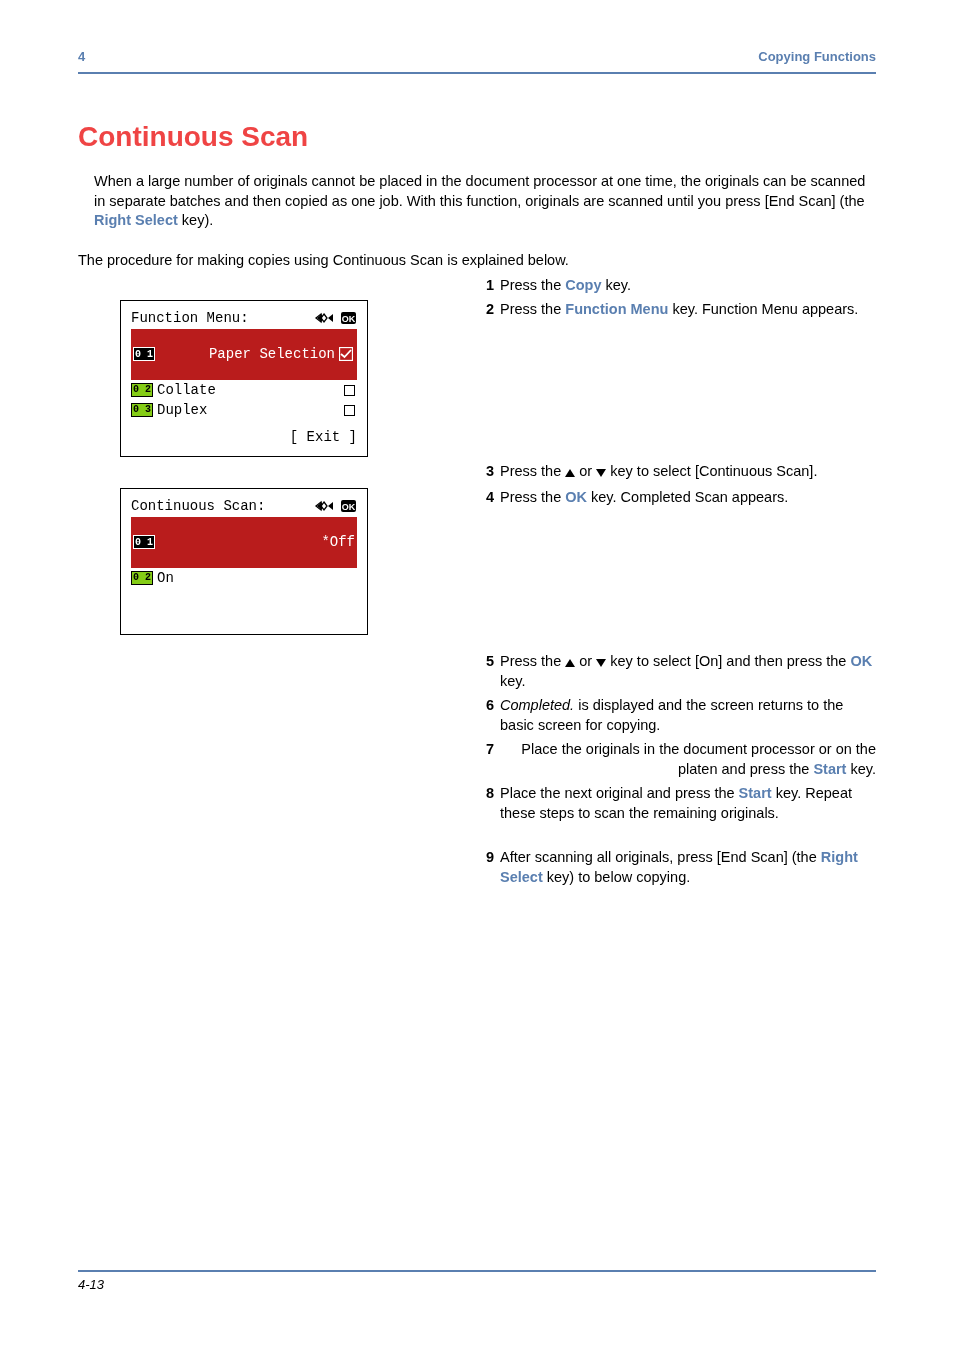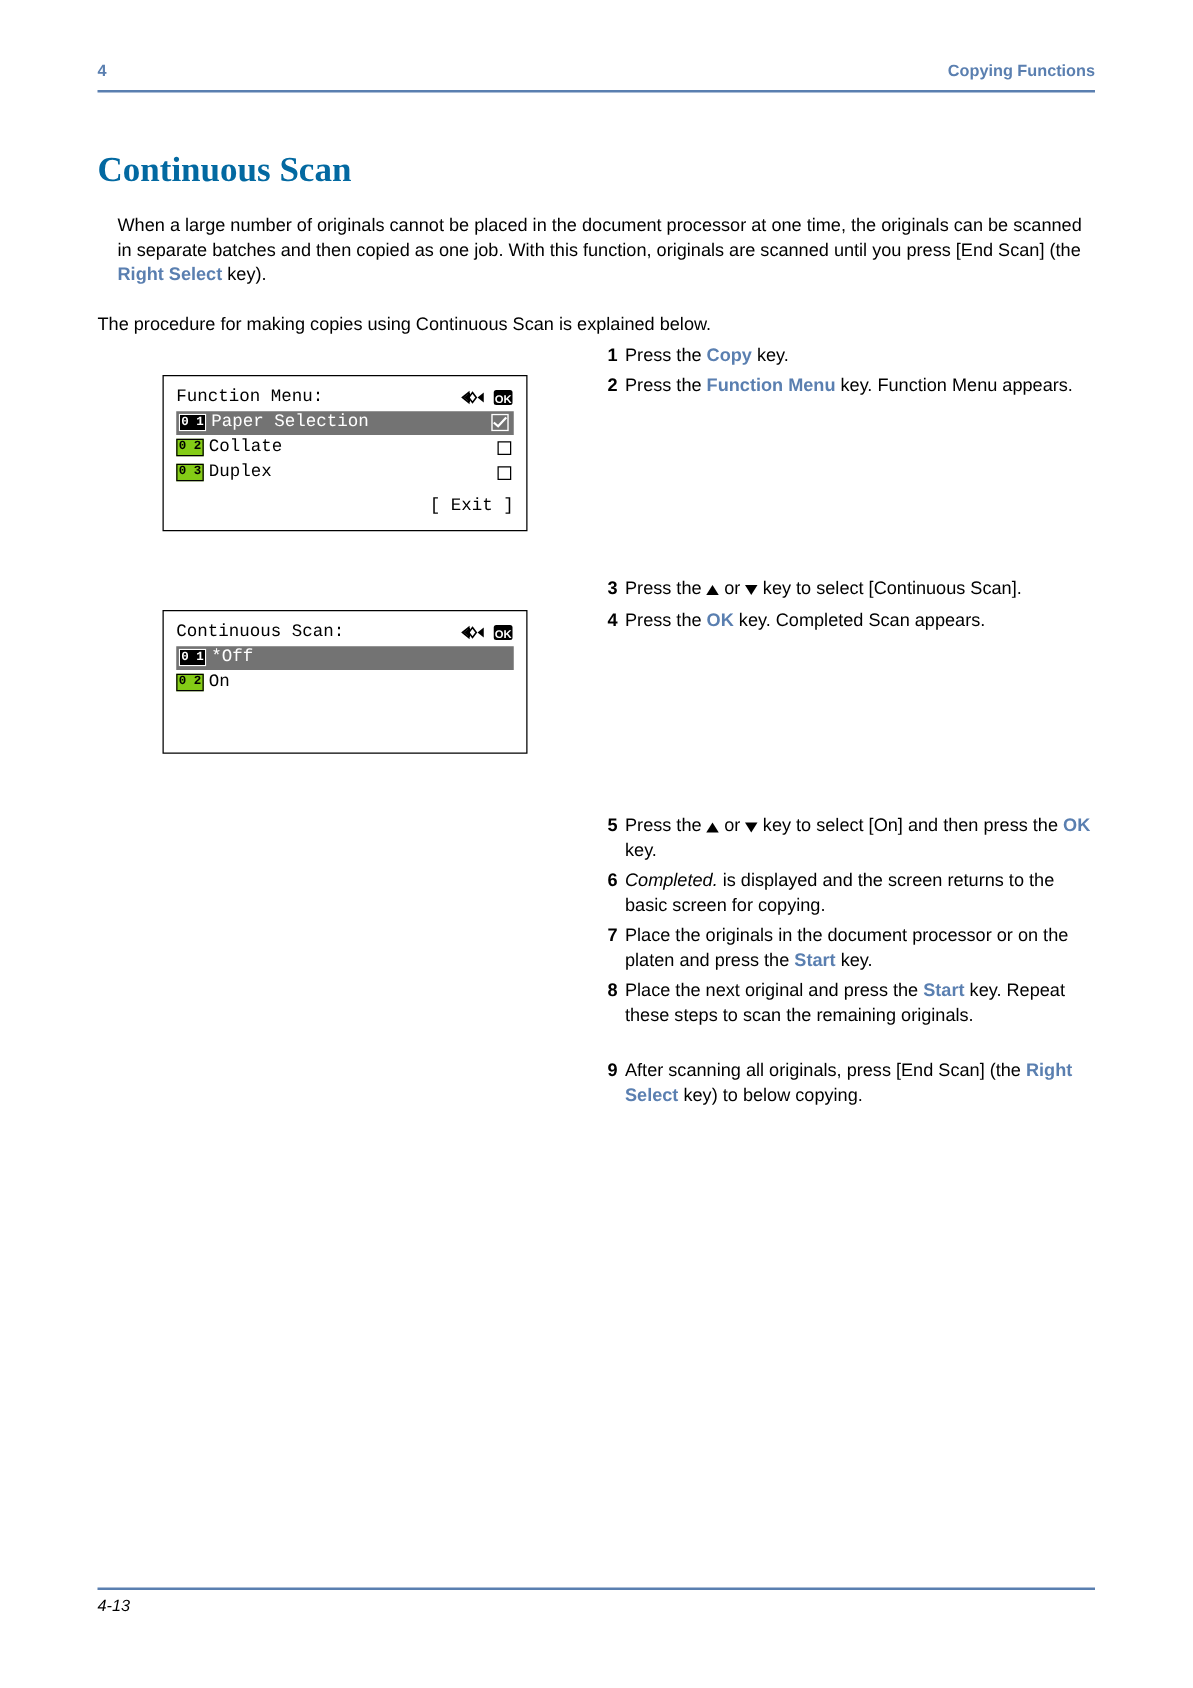--- a/index.html
+++ b/index.html
@@ -10,41 +10,40 @@
     background: #fff;
     width: 954px;
     height: 1350px;
     position: relative;
     line-height: 1.35;
   }
   .hr-top { position: absolute; left: 78px; right: 78px; top: 72px; border-top: 2px solid #5a7fb0; }
   .hr-bot { position: absolute; left: 78px; right: 78px; bottom: 78px; border-top: 2px solid #5a7fb0; }
   .page-title-tr { position: absolute; right: 78px; top: 48px; color: #5a7fb0; font-size: 13px; font-weight: bold; }
   .page-no-tl { position: absolute; left: 78px; top: 48px; color: #5a7fb0; font-size: 13px; font-weight: bold; }
-  .header-big { position: absolute; left: 78px; top: 118px; color: #0369a1; font-size: 28px; font-weight: bold; font-family: Liberation Serif, serif; }
+  .header-big { position: absolute; left: 78px; top: 118px; color: #ef4444; font-size: 28px; font-weight: bold; }
   .intro { position: absolute; left: 94px; right: 78px; top: 172px; }
   .proc { position: absolute; left: 78px; right: 78px; top: 251px; }
   .emph { color: #5a7fb0; font-weight: bold; }
   .lcd {
     position: absolute;
     left: 120px;
-    width: 292px;
+    width: 248px;
     border: 1.5px solid #000;
     padding: 8px 10px 10px 10px;
     font-family: "Courier New", monospace;
     font-size: 14px;
     line-height: 1.35;
-    margin-left: 10px;
   }
   .lcd1 { top: 300px; }
   .lcd2 { top: 488px; }
   .lcd-title { font-weight: normal; }
   .lcd-hdr { display: flex; justify-content: space-between; align-items: center; }
   .lcd-row { display: flex; align-items: center; gap: 4px; margin-top: 1px; }
-  .lcd-row-sel { background: #737373; color: #fff; padding: 0 2px; }
+  .lcd-row-sel { background: #b91c1c; color: #fff; padding: 16px 2px; text-align: right; }
   .numbox {
     display: inline-flex;
     align-items: center;
     justify-content: center;
     border: 1.3px solid #000;
     background: #84cc16;
     color: #000;
     font-size: 10px;
     font-weight: bold;
     min-width: 20px;
@@ -57,21 +56,21 @@
   .lcd-row .label { flex:1; }
   .nav-ok svg { display:block; }
   .step { position:absolute; left:500px; right:78px; }
   .stepn { position:absolute; left:472px; width:22px; text-align:right; font-weight:bold; }
   .s1 { top: 276px; } .sn1 { top: 276px; }
   .s2 { top: 300px; } .sn2 { top: 300px; }
   .s3 { top: 462px; } .sn3 { top: 462px; }
   .s4 { top: 488px; } .sn4 { top: 488px; }
   .s5 { top: 652px; } .sn5 { top: 652px; }
   .s6 { top: 696px; } .sn6 { top: 696px; }
-  .s7 { top: 740px; } .sn7 { top: 740px; }
+  .s7 { top: 740px; text-align: right; } .sn7 { top: 740px; }
   .s8 { top: 784px; } .sn8 { top: 784px; }
   .s9 { top: 848px; } .sn9 { top: 848px; }
   .italic { font-style: italic; }
   .page-footer { position:absolute; left:78px; bottom:56px; font-style: italic; font-size:13px;}
   .icon-tri-up, .icon-tri-down {
     display:inline-block; width:0; height:0; border-left:5px solid transparent; border-right:5px solid transparent;
     vertical-align: -1px;
   }
   .icon-tri-up { border-bottom:8px solid #000; }
   .icon-tri-down { border-top:8px solid #000; }

